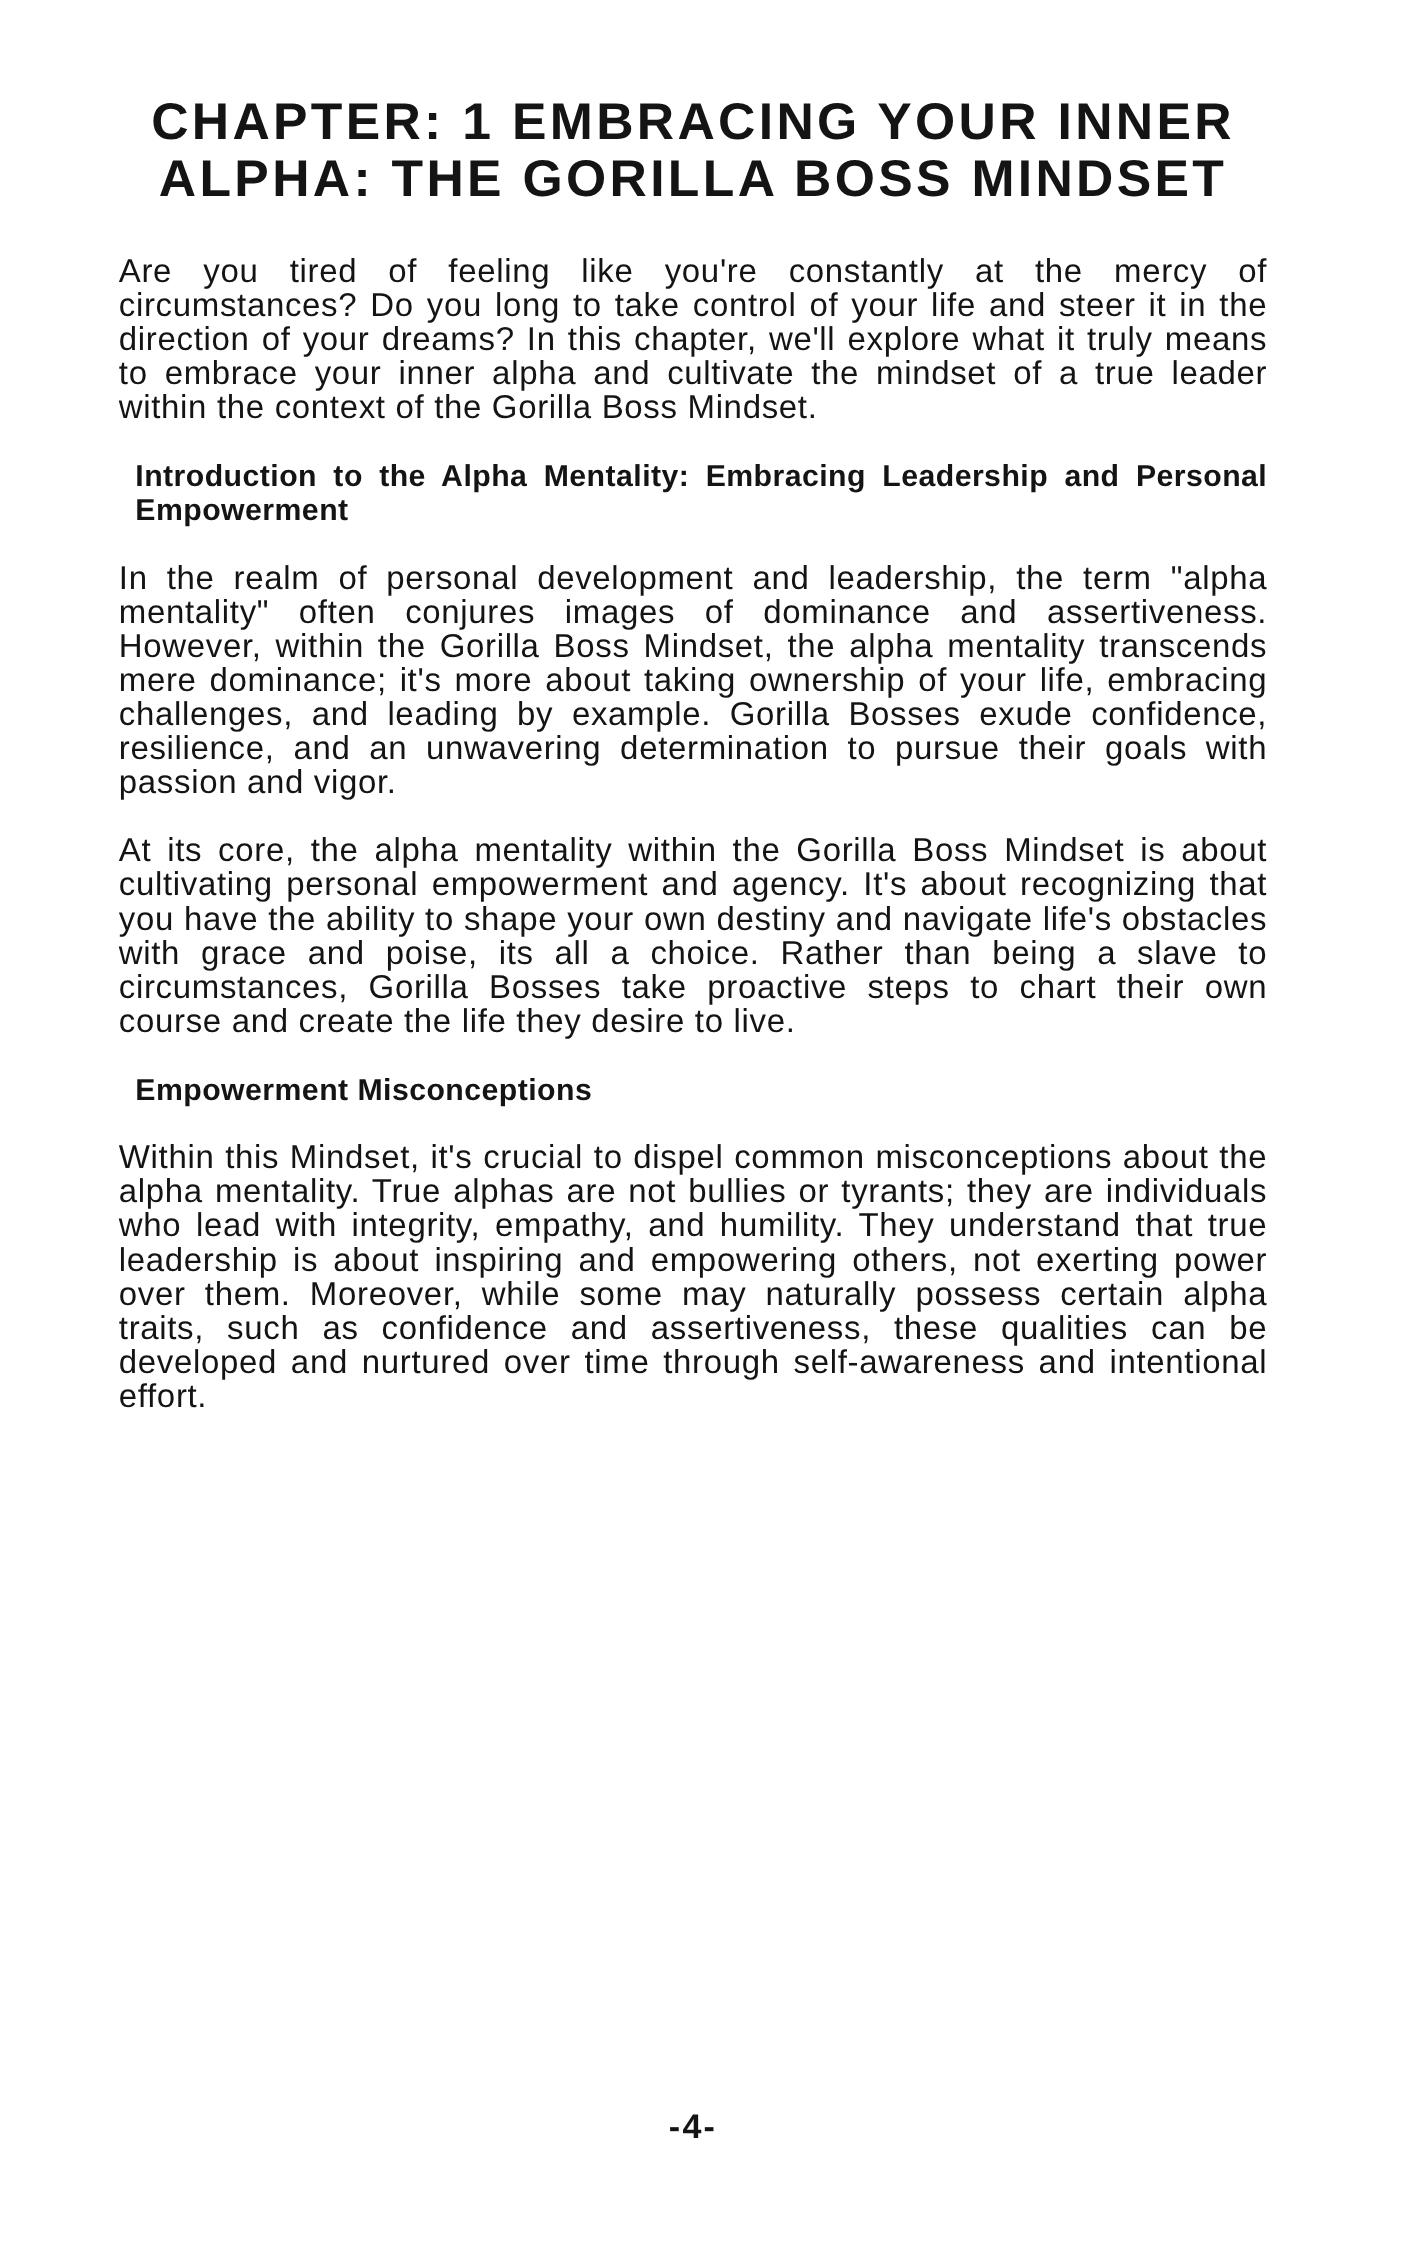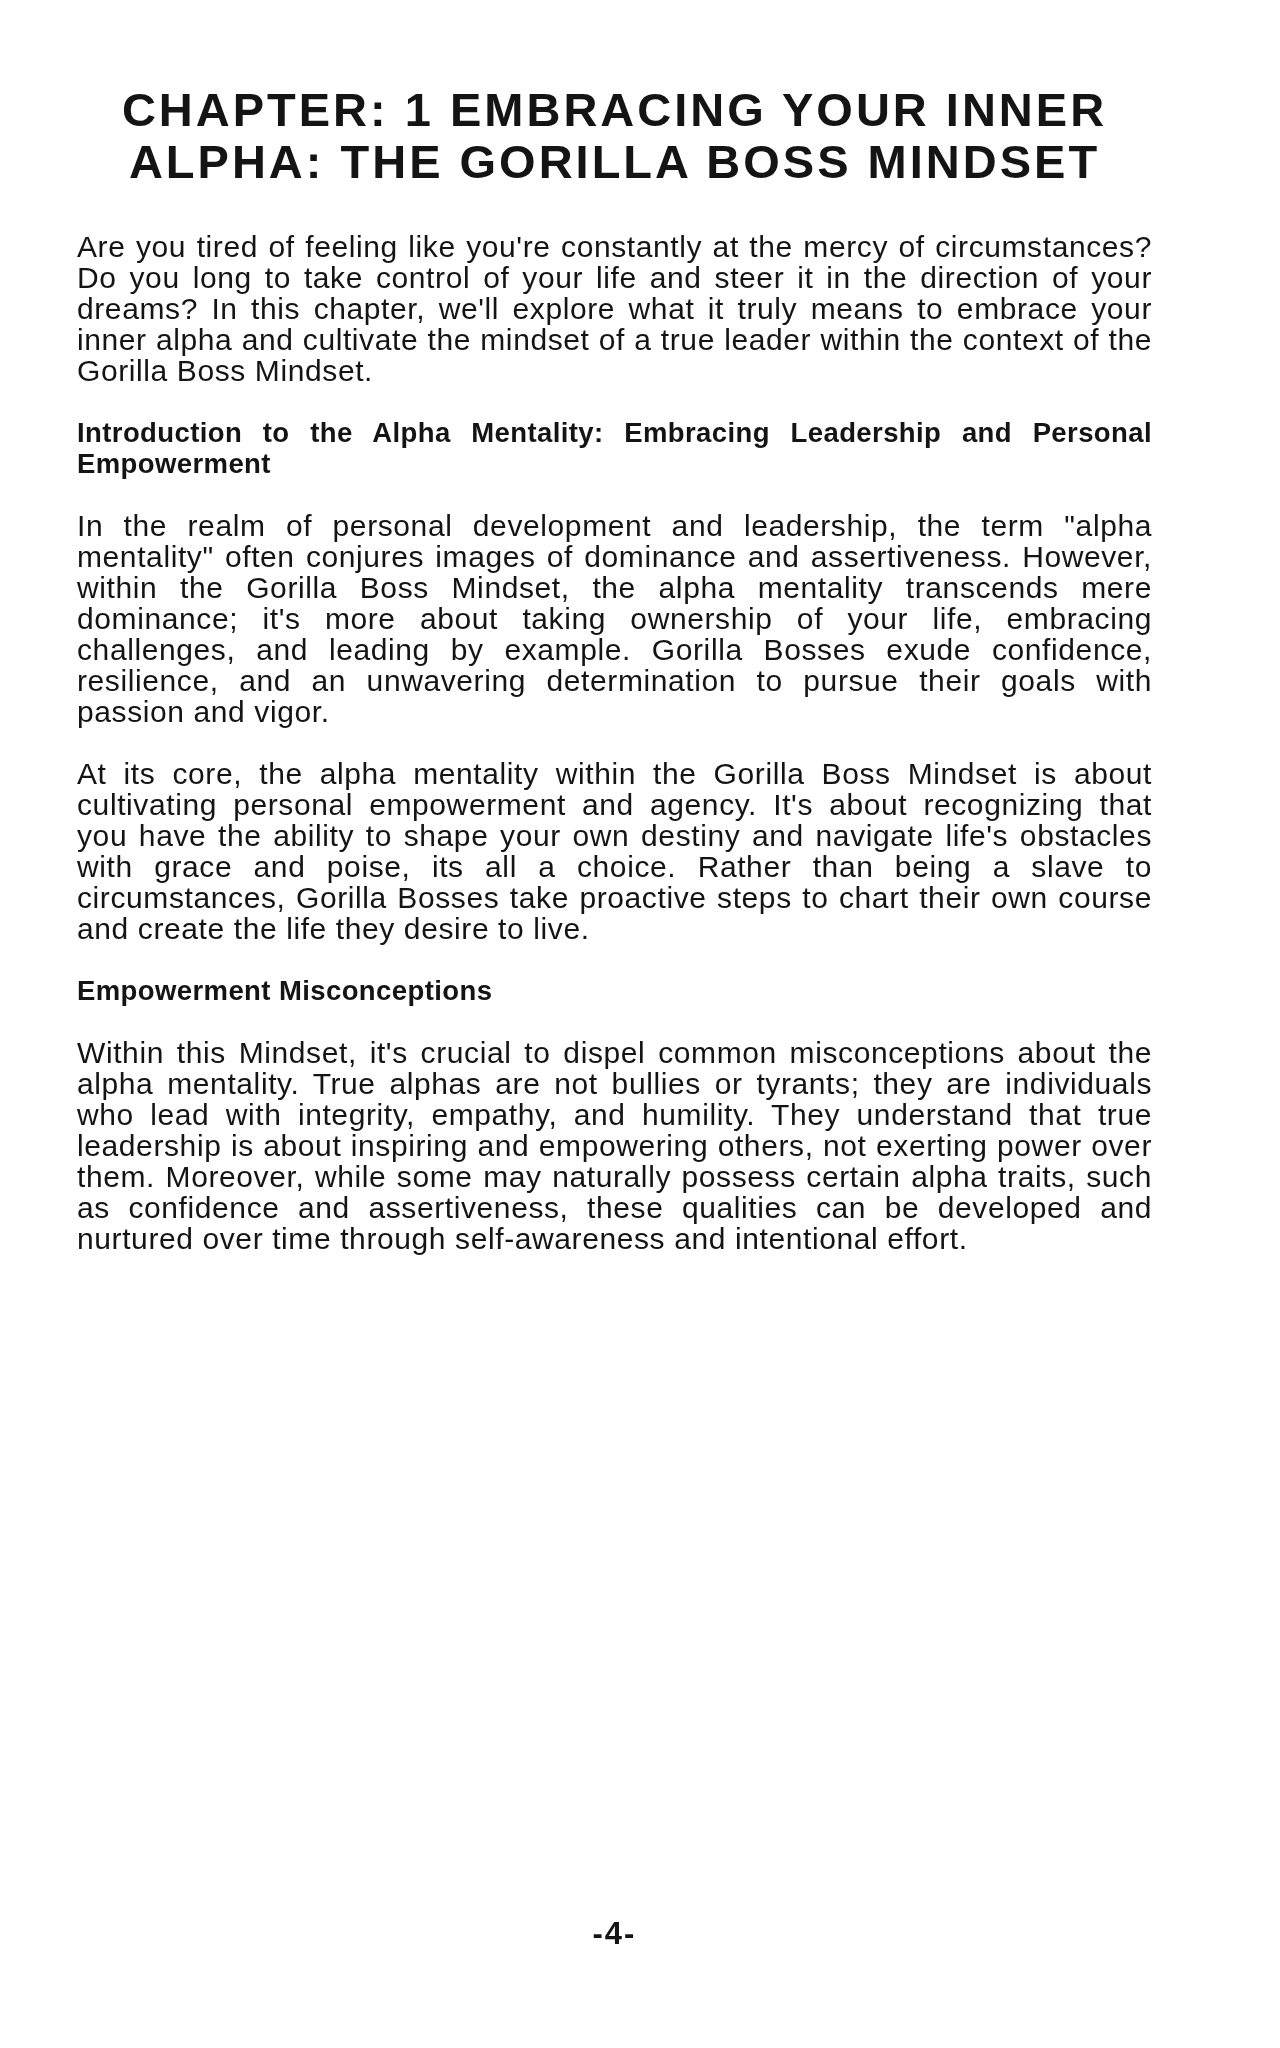--- a/index.html
+++ b/index.html
@@ -13,21 +13,21 @@
   }
   .page {
     position: relative;
     box-sizing: border-box;
     width: 1280px;
     height: 2048px;
     margin: 0 auto;
     background: var(--paper);
     color: var(--ink);
     font-family: "Liberation Sans", "DejaVu Sans", sans-serif;
-    padding: 84px 128px 96px 77px;
+    padding: 84px 128px 96px 108px;
     display: flex;
     flex-direction: column;
     overflow: hidden;
   }
   .chapter-title {
     margin: 0 0 44px 0;
     font-size: 47px;
     font-weight: 800;
     line-height: 1.1;
     letter-spacing: 3px;
@@ -38,21 +38,21 @@
   .body-para {
     margin: 0 0 31px 0;
     font-size: 30px;
     font-weight: 300;
     line-height: 31px;
     letter-spacing: 0.6px;
     text-align: justify;
     color: var(--ink);
   }
   .section-heading {
-    margin: 0 0 31px 0;
+    margin: 0 0 31px 15px;
     font-size: 27.5px;
     font-weight: 700;
     line-height: 31px;
     letter-spacing: 0.4px;
     text-align: justify;
     color: var(--ink);
   }
   .page-footer {
     margin-top: auto;
     text-align: center;

